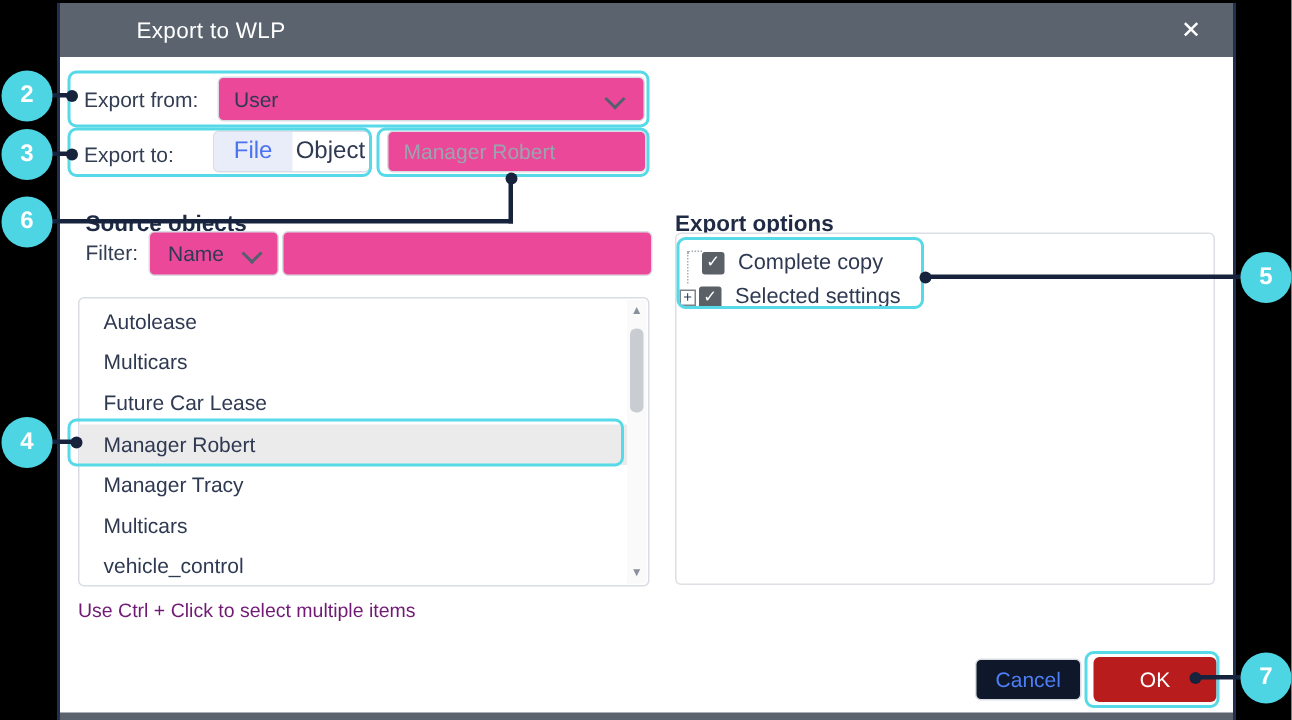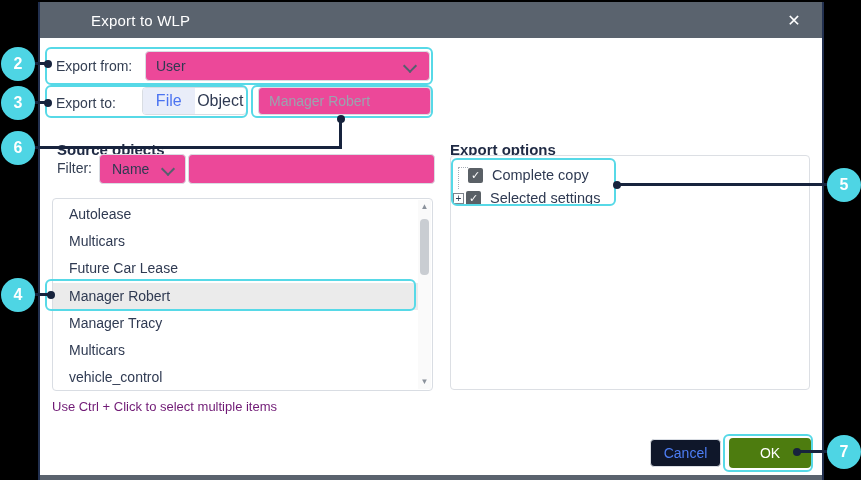--- a/index.html
+++ b/index.html
@@ -91,21 +91,21 @@
   .tree-dots{
     border-left:1px dotted #a7adb5;border-top:1px dotted #a7adb5;
   }
 
   
   .btn{
     display:flex;align-items:center;justify-content:center;border-radius:4px;
     font-size:14px;cursor:pointer;box-sizing:border-box;
   }
   .btn-cancel{left:610px;top:437px;width:71px;height:28px;border:1px solid #d9dde3;color:#4d7ef5;background:#0f172a;}
-  .btn-ok{left:689px;top:436px;width:82px;height:30px;background:#4d7c0f;color:#fff;font-weight:500;}
+  .btn-ok{left:689px;top:436px;width:82px;height:30px;background:#b91c1c;color:#fff;font-weight:500;}
 
   .bottom-bar{left:0;right:0;bottom:0;height:5px;background:#5a636e;}
 
   
   .hlbox{border:2px solid #57d9e7;border-radius:6px;box-sizing:border-box;pointer-events:none;}
   .badge{
     width:34px;height:34px;border-radius:50%;background:#4ed5e4;color:#fff;
     font-size:16px;font-weight:700;display:flex;align-items:center;justify-content:center;
   }
   .cline{background:#17233d;height:3px;}

